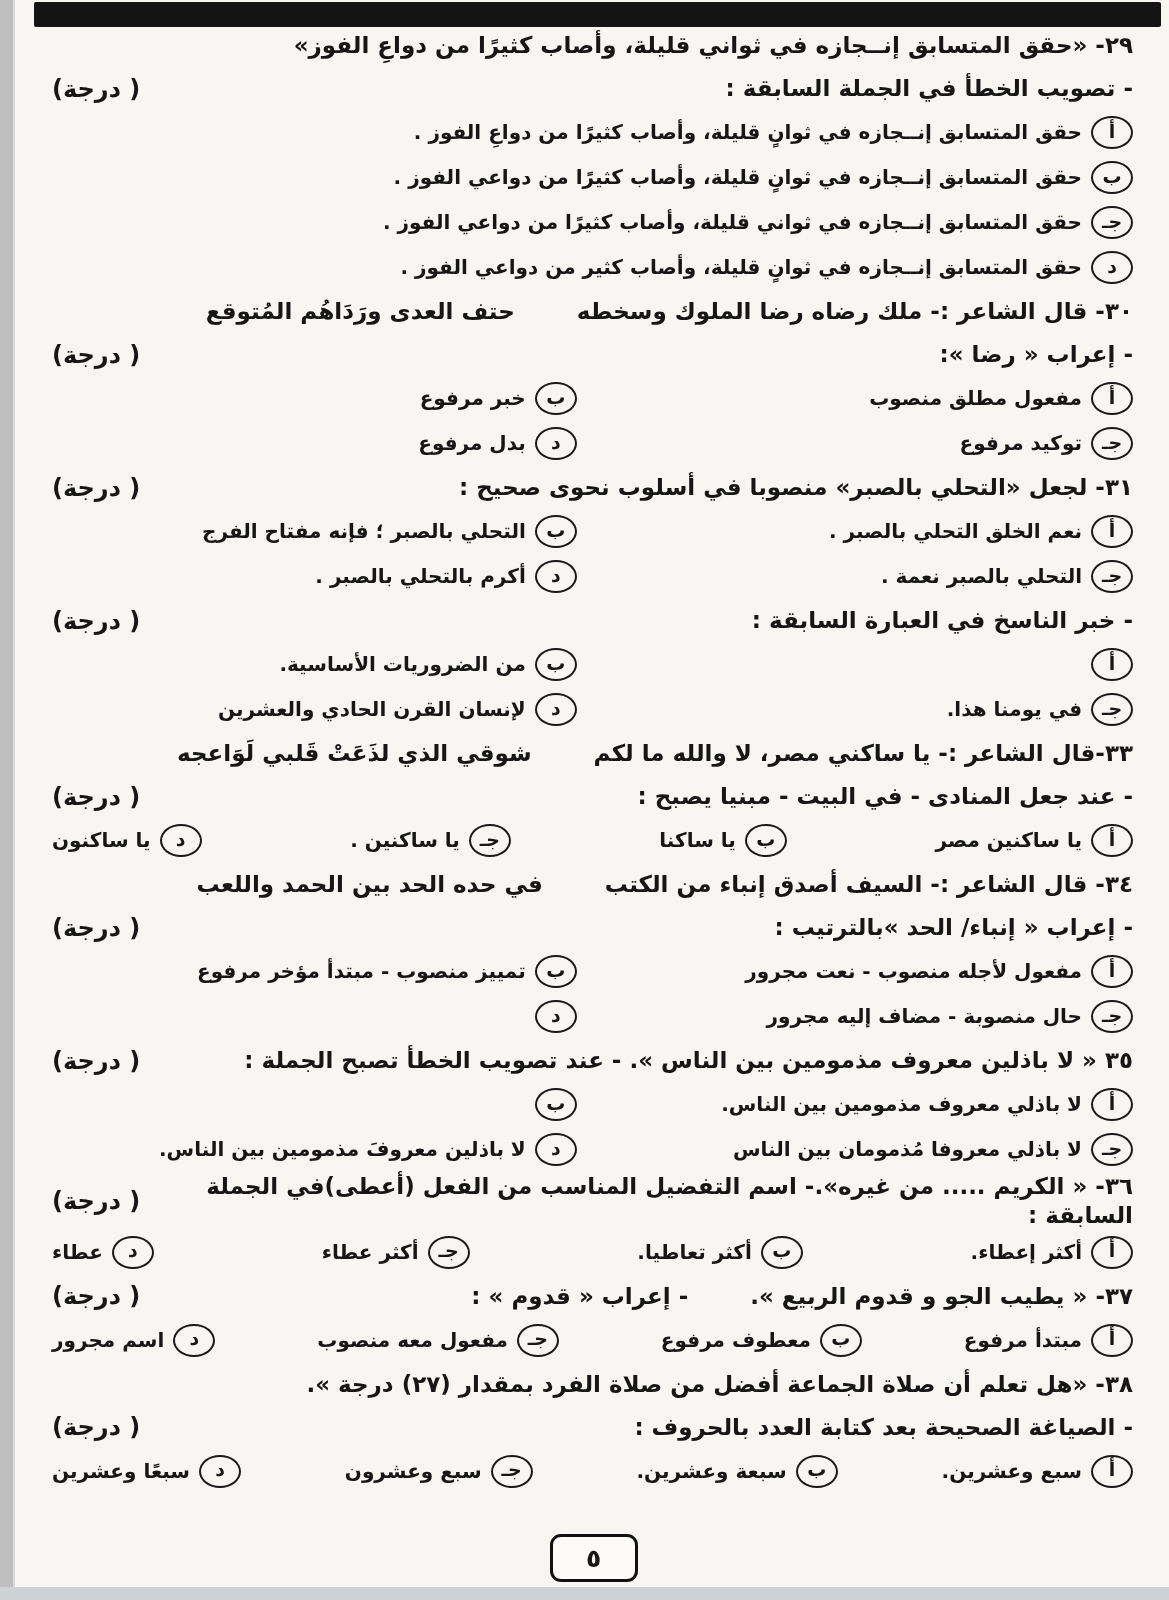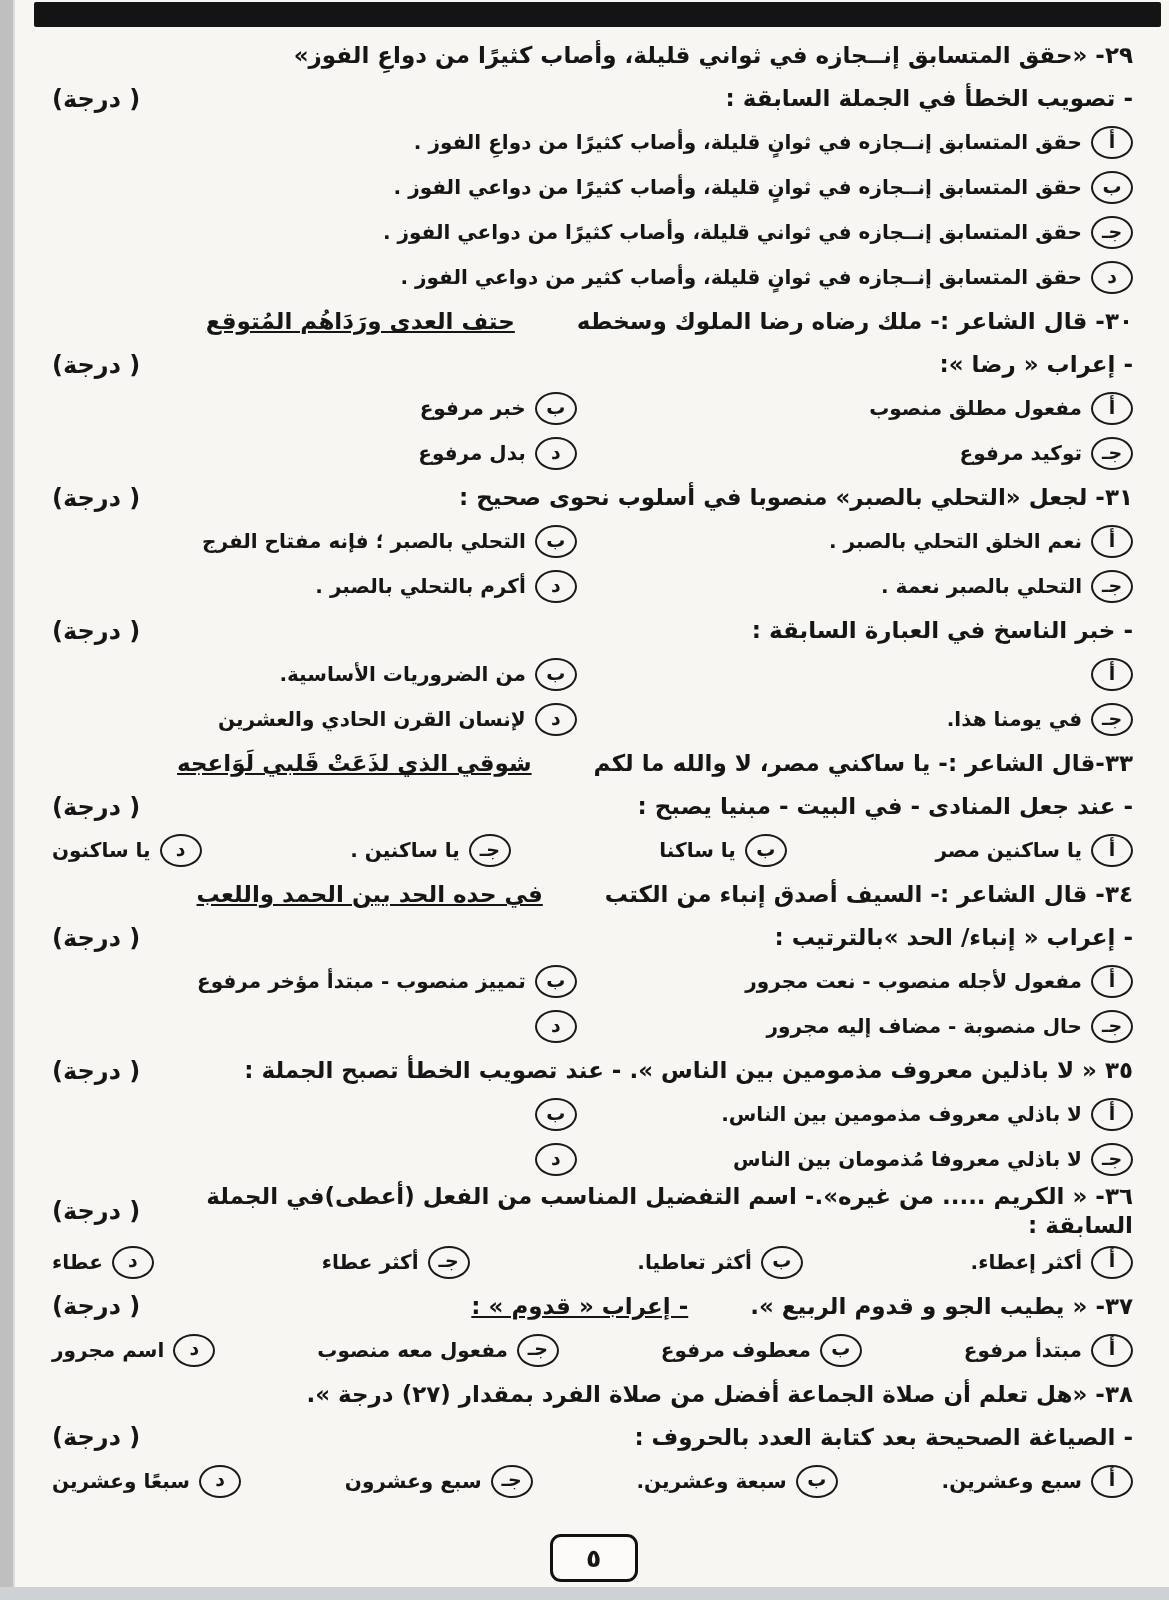--- a/index.html
+++ b/index.html
@@ -18,28 +18,28 @@
   }
   .topbar {
     position:absolute; top:2px; left:34px; right:8px; height:25px;
     background:#141414; border-radius:2px;
   }
   .bottom-strip {
     position:absolute; bottom:0; left:0; width:100%; height:13px;
     background:#ced2d4;
   }
   .content {
-    position:absolute; top:34px; right:36px; left:52px;
+    position:absolute; top:24px; right:36px; left:52px;
   }
   .question { }
   .q-line {
     display:flex; align-items:center; min-height:43px;
     font-size:23px; line-height:1.25;
   }
-  .stem-left { margin-inline-start:62px;text-decoration:underline; }
+  .stem-left { margin-inline-start:62px; }
   .score { margin-inline-start:auto; font-size:24px; white-space:nowrap; padding-inline-start:8px; }
   .options.list .option { min-height:45px; }
   .options.grid { display:grid; grid-template-columns:1.06fr 1fr; }
   .options.grid .option { min-height:45px; }
   .options.row { display:flex; align-items:center; justify-content:space-between; min-height:45px; }
   .option { display:flex; align-items:center; }
   .letter-badge {
     flex:none; width:42px; height:33px; box-sizing:border-box;
     border:2.5px solid #1a1a1a; border-radius:50%;
     display:flex; align-items:center; justify-content:center;
@@ -288,20 +288,21 @@
         <div class="option">
           <span class="letter-badge">
             <span class="letter">جـ</span>
           </span>
           <span class="opt-text">لا باذلي معروفا مُذمومان بين الناس</span>
         </div>
         <div class="option">
           <span class="letter-badge">
             <span class="letter">د</span>
           </span>
+          <span class="opt-text">لا باذلين معروفَ مذمومين بين الناس.</span>
         </div>
       </div>
     </section>
     <section class="question">
       <div class="q-line stem-line">
         <span class="stem">٣٦- « الكريم ..... من غيره».- اسم التفضيل المناسب من الفعل (أعطى)في الجملة السابقة :</span>
         <span class="score">( درجة)</span>
       </div>
       <div class="options row">
         <div class="option">

